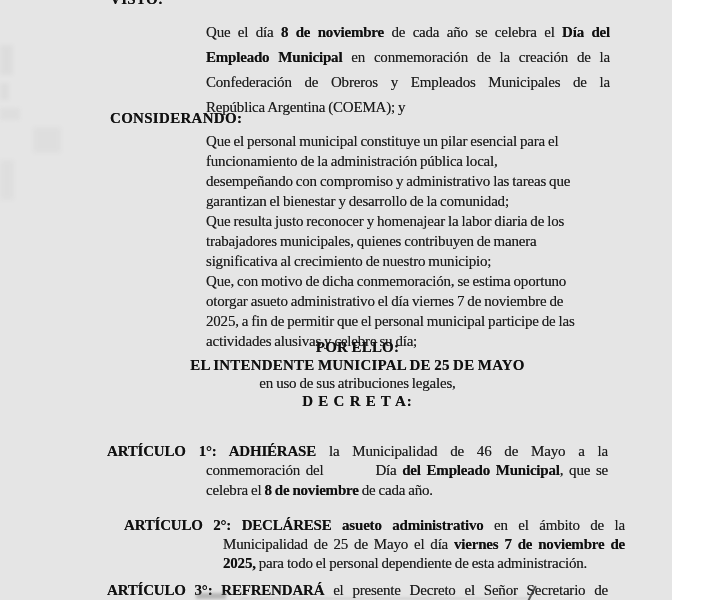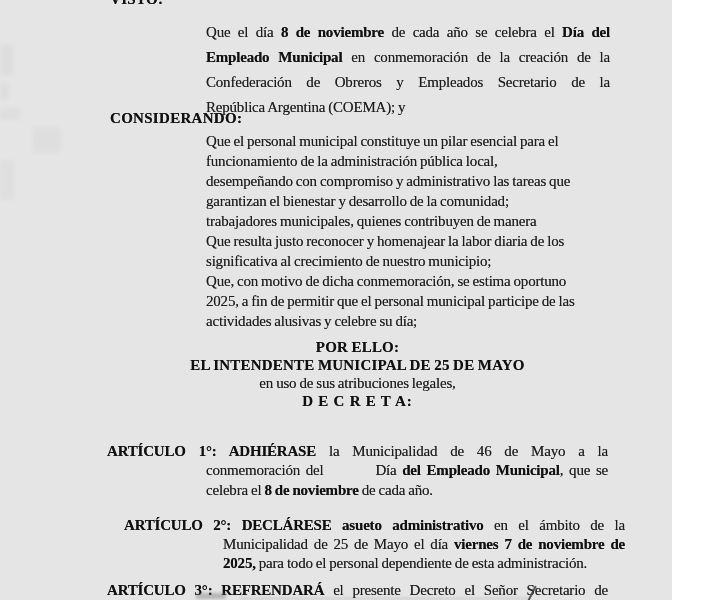--- a/index.html
+++ b/index.html
@@ -70,35 +70,36 @@
 
 <div class="page">
 
   <div class="content">
 
     <div class="sec heading" id="visto-heading">VISTO:</div>
 
     <div class="sec" id="visto-paragraph">
         <div class="line j"><span>Que el día </span><span class="b">8 de noviembre</span><span> de cada año se celebra el </span><span class="b">Día del</span></div>
         <div class="line j"><span class="b">Empleado Municipal</span><span> en conmemoración de la creación de la</span></div>
-        <div class="line j"><span>Confederación de Obreros y Empleados Secretario de la</span></div>
+        <div class="line j"><span>Confederación de Obreros y Empleados Municipales de la</span></div>
         <div class="line"><span>República Argentina (COEMA); y</span></div>
       </div>
 
     <div class="sec heading" id="considerando-heading">CONSIDERANDO:</div>
 
     <div class="sec" id="considerando-paragraph">
         <div class="line"><span>Que el personal municipal constituye un pilar esencial para el</span></div>
         <div class="line"><span>funcionamiento de la administración pública local,</span></div>
         <div class="line"><span>desempeñando con compromiso y administrativo las tareas que</span></div>
         <div class="line"><span>garantizan el bienestar y desarrollo de la comunidad;</span></div>
+        <div class="line"><span>Que resulta justo reconocer y homenajear la labor diaria de los</span></div>
         <div class="line"><span>trabajadores municipales, quienes contribuyen de manera</span></div>
-        <div class="line"><span>Que resulta justo reconocer y homenajear la labor diaria de los</span></div>
         <div class="line"><span>significativa al crecimiento de nuestro municipio;</span></div>
         <div class="line"><span>Que, con motivo de dicha conmemoración, se estima oportuno</span></div>
+        <div class="line"><span>otorgar asueto administrativo el día viernes 7 de noviembre de</span></div>
         <div class="line"><span>2025, a fin de permitir que el personal municipal participe de las</span></div>
         <div class="line"><span>actividades alusivas y celebre su día;</span></div>
       </div>
 
     <div class="sec" id="center-block">
         <div class="line"><span class="b">POR ELLO:</span></div>
         <div class="line"><span class="b">EL INTENDENTE MUNICIPAL DE 25 DE MAYO</span></div>
         <div class="line"><span>en uso de sus atribuciones legales,</span></div>
         <div class="line spaced"><span class="b">D E C R E T A:</span></div>
       </div>

